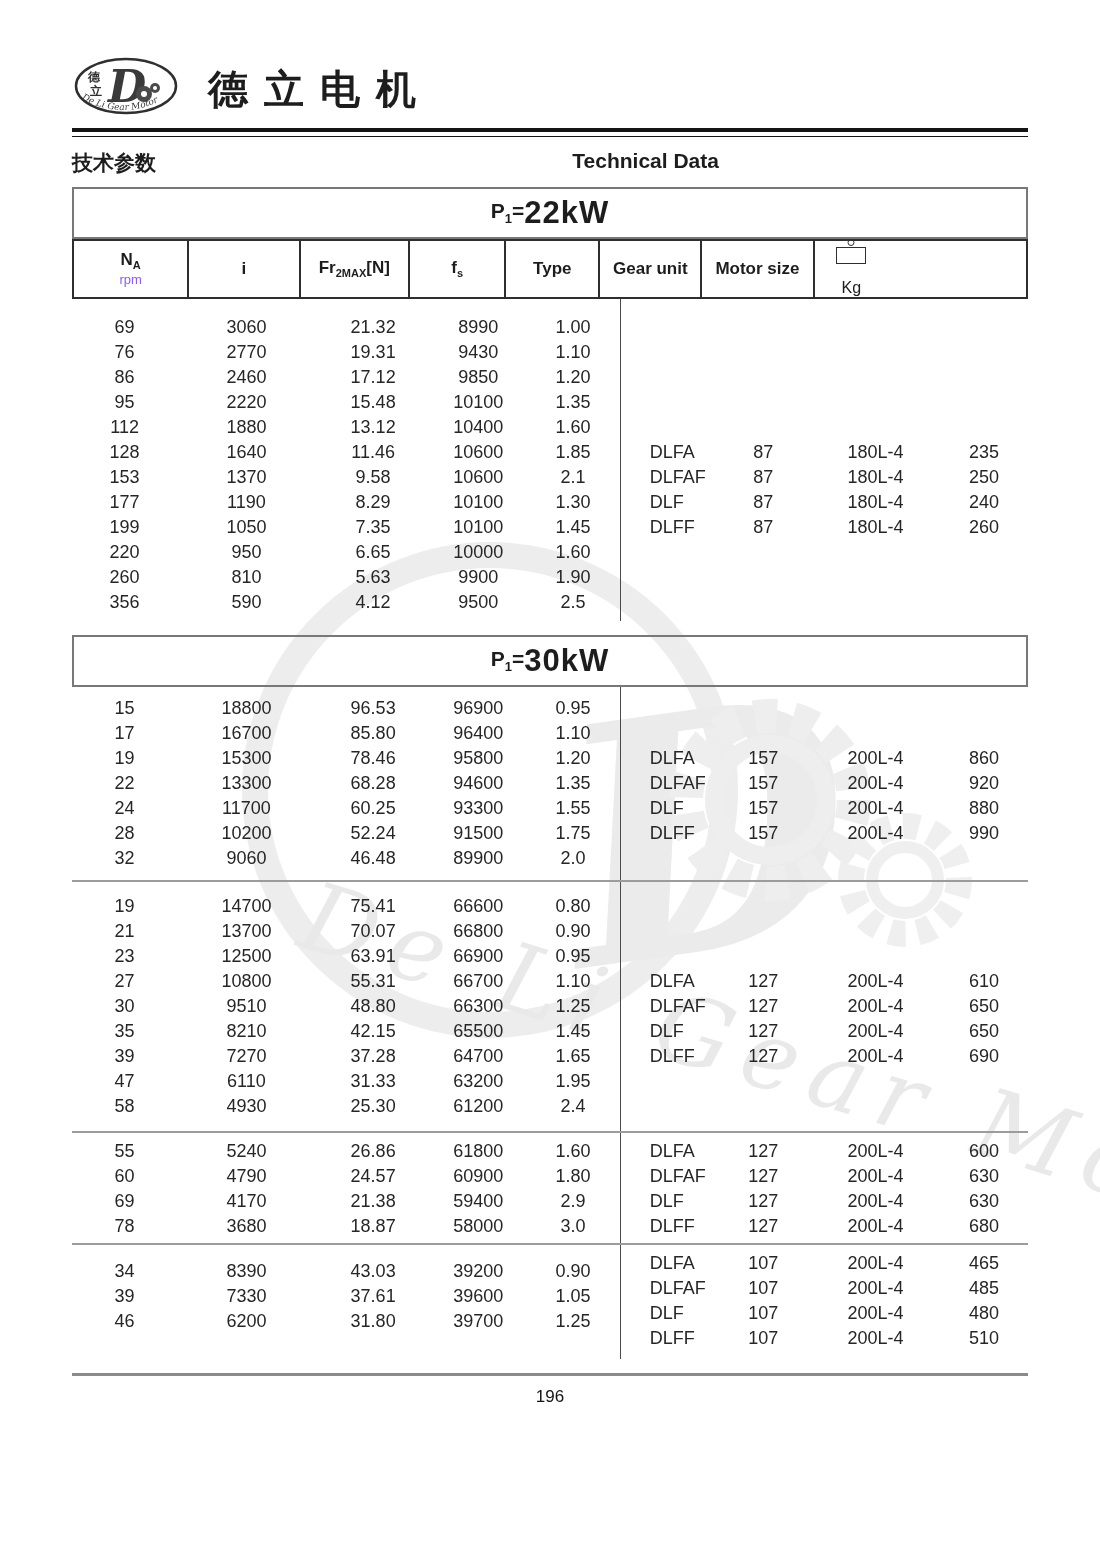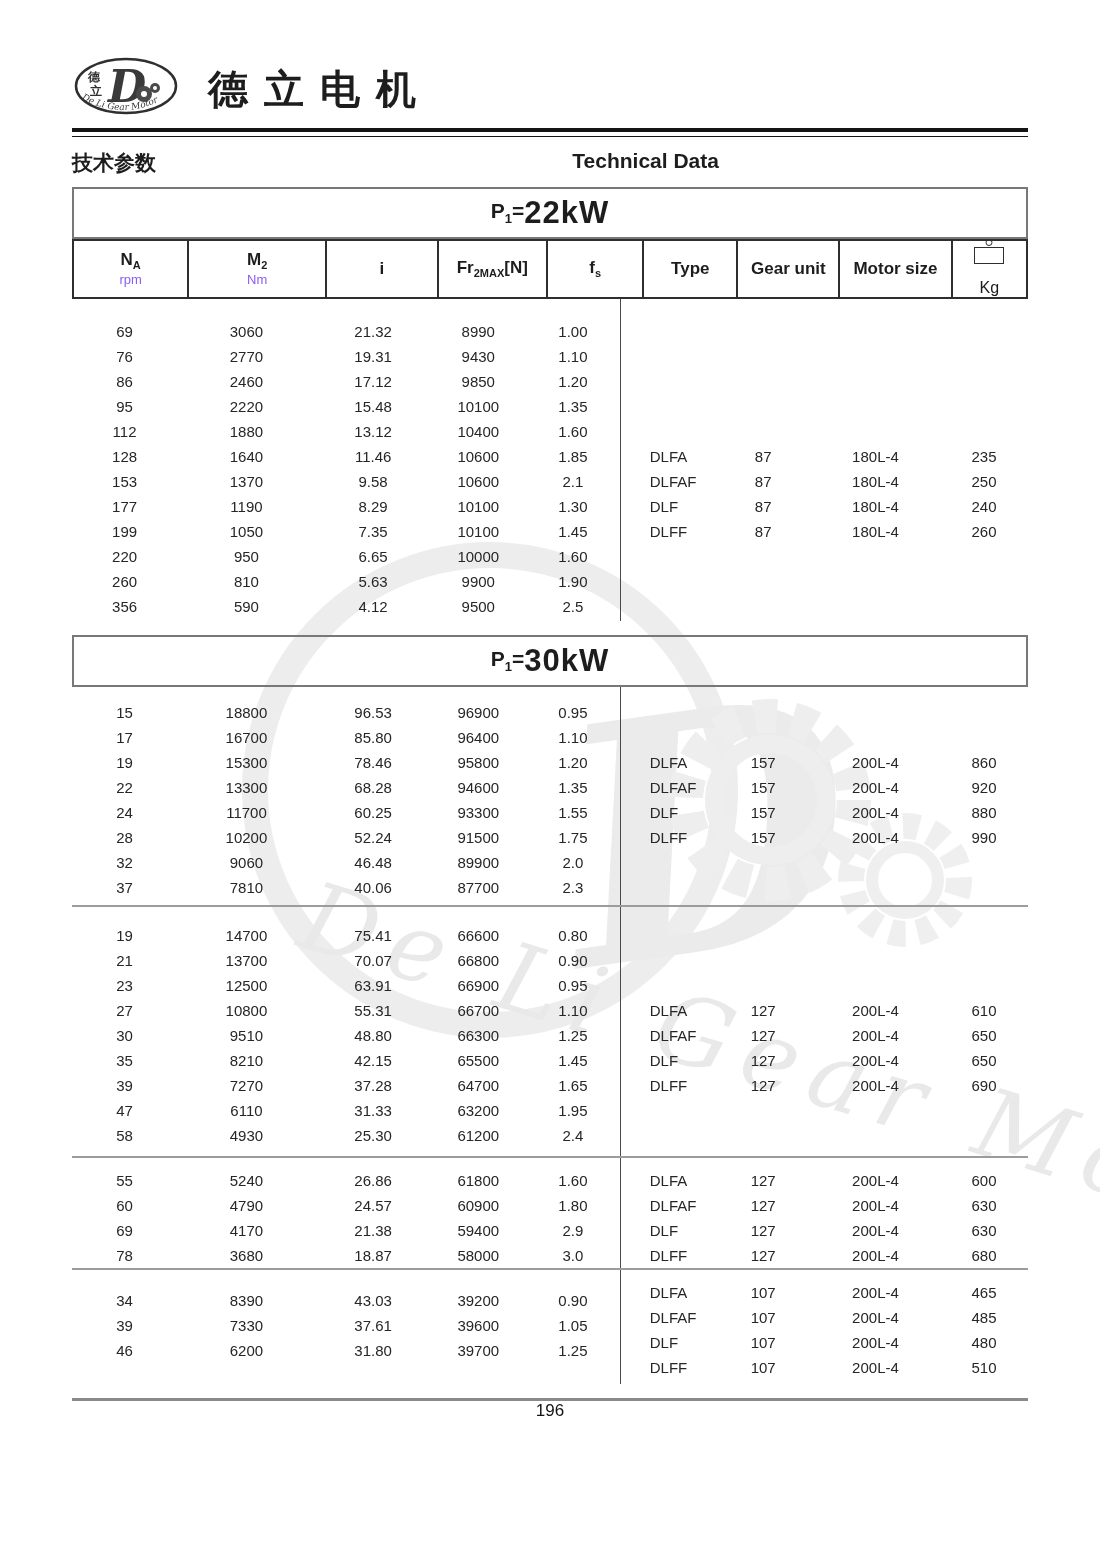--- a/index.html
+++ b/index.html
@@ -37,36 +37,36 @@
   .h1{width:12.1%}.h2{width:14.5%}.h3{width:11.7%}.h4{width:11.5%}.h5{width:10.1%}
   .h6{width:9.9%}.h7{width:10.7%}.h8{width:11.8%}.h9{width:7.7%}
   .weight-icon{position:relative;width:28px;height:15px;border:1.5px solid #2e2e2e;margin:6px 0 2px 0;}
   .weight-icon::before{content:'';position:absolute;top:-9px;left:50%;transform:translateX(-50%);
                        width:5px;height:5px;border:1.5px solid #2e2e2e;border-radius:50%;}
   .hkg{font-size:16px;}
 
   
   .tblock{position:relative;}
   .tblock::before{content:'';position:absolute;left:57.3%;top:0;bottom:0;width:1.5px;background:#4a4a4a;}
-  .trow{display:flex;height:25px;align-items:flex-end;font-size:15px;color:#262626;}
+  .trow{display:flex;height:25px;align-items:center;font-size:18px;color:#262626;}
   .cell{display:block;text-align:center;white-space:nowrap;}
   .c1{width:11%}.c2{width:14.5%}.c3{width:12%}.c4{width:10%}.c5{width:9.8%}
   .c6{width:10%;text-align:left;box-sizing:border-box;padding-left:30px;}
   .c7{width:10%}.c8{width:13.5%}.c9{width:9.2%}
   .loff{transform:translateY(8px);}
   .b22{padding:16px 0 6px 0;}
   .b30a{padding:9px 0 9px 0;}
   .b30b{padding:12px 0 12px 0;}
   .b30c{padding:6px 0 4px 0;}
   .b30d{padding:6px 0 8px 0;}
   .sep{height:2px;background:#9c9c9c;}
 
   
   .footer-rule{height:3px;background:#8a8a8a;margin-top:14px;}
-  .page-number{text-align:center;font-size:17px;color:#141414;}
+  .page-number{text-align:center;font-size:17px;margin-top:11px;color:#141414;}
 </style>
 </head>
 <body>
 
 <div class="page">
 
   <div class="watermark">
     <svg width="1100" height="1555" viewBox="0 0 1100 1555">
       <circle cx="490" cy="790" r="235" fill="none" stroke="#ededed" stroke-width="26"></circle>
       <text x="560" y="950" font-size="330" font-family="'DejaVu Serif',serif" font-style="italic" font-weight="bold" fill="#ebebeb" transform="rotate(-8 700 800)">D</text>
@@ -112,24 +112,20 @@
     <div class="power-box">
       <span class="p-small"><span>P</span><sub>1</sub><span>=</span></span>
         <span class="p-big">22kW</span>
     </div>
 
     <div class="col-header">
       <div class="hcell h1">
         <div class="hmain"><span>N</span><sub>A</sub></div>
         <div class="hunit">rpm</div>
       </div>
-      <div class="hcell h2">
-        <div class="hmain"><span>M</span><sub>2</sub></div>
-        <div class="hunit">Nm</div>
-      </div>
       <div class="hcell h3">
         <div class="hmain"><span>i</span></div>
       </div>
       <div class="hcell h4">
         <div class="hmain"><span>Fr</span><sub>2MAX</sub><span>[N]</span></div>
       </div>
       <div class="hcell h5">
         <div class="hmain"><span>f</span><sub>s</sub></div>
       </div>
       <div class="hcell h6">
@@ -358,31 +354,20 @@
           <span class="cell c1">32</span>
           <span class="cell c2">9060</span>
           <span class="cell c3">46.48</span>
           <span class="cell c4">89900</span>
           <span class="cell c5">2.0</span>
           <span class="cell c6"></span>
           <span class="cell c7"></span>
           <span class="cell c8"></span>
           <span class="cell c9"></span>
         </div>
-        <div class="trow">
-          <span class="cell c1">37</span>
-          <span class="cell c2">7810</span>
-          <span class="cell c3">40.06</span>
-          <span class="cell c4">87700</span>
-          <span class="cell c5">2.3</span>
-          <span class="cell c6"></span>
-          <span class="cell c7"></span>
-          <span class="cell c8"></span>
-          <span class="cell c9"></span>
-        </div>
       </div>
     <div class="sep"></div>
     <div class="tblock b30b">
         <div class="trow">
           <span class="cell c1">19</span>
           <span class="cell c2">14700</span>
           <span class="cell c3">75.41</span>
           <span class="cell c4">66600</span>
           <span class="cell c5">0.80</span>
           <span class="cell c6"></span>

